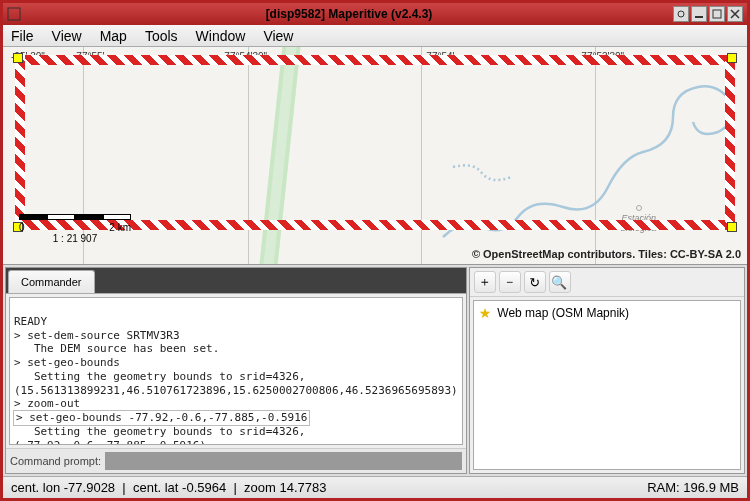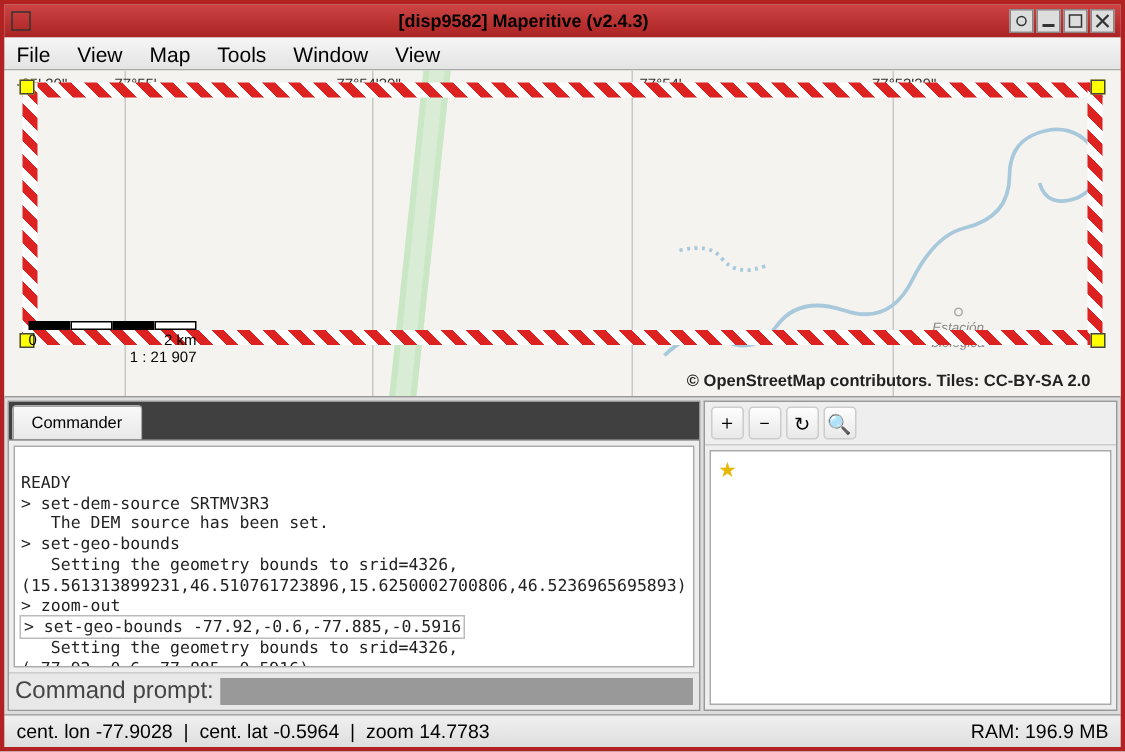--- a/index.html
+++ b/index.html
@@ -22,33 +22,33 @@
 .river { position: absolute; }
 .river path { stroke: #a8c8db; stroke-width: 2.5; fill: none; stroke-linejoin: round; }
 .poi { position: absolute; font-size: 9px; color: #888; font-style: italic; margin-left: 28px; }
 .poi .dot { width: 6px; height: 6px; border: 1px solid #aaa; border-radius: 50%; margin: 0 auto 2px; }
 .hatch-rect { position: absolute; }
 .hatch-rect .edge { position: absolute; background: repeating-linear-gradient(45deg, #d22 0 6px, #fff 6px 12px); }
 .sel-handle { position: absolute; width: 10px; height: 10px; background: #ff0; border: 1px solid #444; }
 .scale-bar { position: absolute; left: 16px; bottom: 20px; }
 .scale-seg { display: flex; }
 .scale-seg span { height: 6px; display: block; }
-.attr { position: absolute; right: 20px; bottom: 4px; font-size: 11px; font-weight: bold; color: #222; }
+.attr { position: absolute; right: 6px; bottom: 4px; font-size: 11px; font-weight: bold; color: #222; }
 .split { flex: 1; display: flex; min-height: 0; }
 .panel { display: flex; flex-direction: column; border: 1px solid #999; background: #eee; }
 .pl { flex: 1.05; margin: 2px 1px 2px 2px; min-height: 0; }
 .pr { flex: 0.72; margin: 2px 2px 2px 1px; }
 .tabbar { display: flex; background: #404040; border-bottom: 1px solid #aaa; }
 .tab { padding: 5px 12px; border: 1px solid #aaa; border-bottom: none; background: linear-gradient(#f8f8f8, #e8e8e8); font-size: 11px; margin: 2px 0 0 2px; border-radius: 3px 3px 0 0; }
 .toolbar { padding: 3px 4px; border-bottom: 1px solid #ccc; display: flex; gap: 3px; }
 .tbtn { width: 22px; height: 22px; border: 1px solid #ccc; border-radius: 3px; background: linear-gradient(#fefefe, #e8e8e8); display: flex; align-items: center; justify-content: center; font-size: 13px; cursor: default; }
 .console { flex: 1; background: #fff; border: 1px solid #aaa; margin: 3px; padding: 3px 4px; font-family: "DejaVu Sans Mono", monospace; font-size: 11px; line-height: 1.25; overflow: hidden; white-space: pre-wrap; color: #222; min-height: 0; }
 .hist-cmd.hi { background: #fff; outline: 1px solid #bbb; display: inline-block; padding: 0 2px; text-align: right; }
 .cmd-row { display: flex; align-items: center; padding: 3px 4px; background: #e8e8e8; border-top: 1px solid #ccc; }
-.cmd-label { font-size: 16px; color: #444; margin-right: 4px; }
+.cmd-label { font-size: 11px; color: #444; margin-right: 4px; }
 .cmd-input { flex: 1; height: 18px; border: 1px solid #999; background: #999; }
 .src-list { flex: 1; background: #fff; border: 1px solid #aaa; margin: 3px; padding: 3px; }
 .src-item { display: flex; align-items: center; gap: 6px; padding: 1px 2px; }
 .star { color: #e6b800; font-size: 14px; }
 .statusbar { background: linear-gradient(#f0f0f0, #dedede); border-top: 1px solid #aaa; height: 22px; display: flex; align-items: center; padding: 0 8px; font-size: 13px; }
 .st-left { flex: 1; }
 </style>
 </head>
 <body>
 
@@ -135,21 +135,21 @@
           <div class="scale-seg">
             <span style="width:28px;background:#000"></span>
               <span style="width:28px;background:#fff;border:1px solid #000"></span>
             <span style="width:28px;background:#000"></span>
               <span style="width:28px;background:#fff;border:1px solid #000"></span>
           </div>
           <div style="display:flex;justify-content:space-between;font-size:10px;margin-top:2px">
             <span>0</span>
               <span>2 km</span>
           </div>
-          <div style="text-align:right;font-size:10px">1 : 21 907</div>
+          <div style="text-align:center;font-size:10px">1 : 21 907</div>
         </div>
 
         <div class="attr">© OpenStreetMap contributors. Tiles: CC-BY-SA 2.0</div>
       </div>
     </div>
 
     <div class="split">
       <div class="panel pl">
         <div class="tabbar">
             <div class="tab">Commander</div>
@@ -175,20 +175,21 @@
       <div class="panel pr">
         <div class="toolbar">
           <div class="tbtn">＋</div>
           <div class="tbtn">－</div>
           <div class="tbtn">↻</div>
           <div class="tbtn">🔍</div>
         </div>
         <div class="src-list">
           <div class="src-item">
             <span class="star">★</span>
+            <span>Web map (OSM Mapnik)</span>
           </div>
         </div>
       </div>
     </div>
   </div>
 
   <div class="statusbar">
     <div class="st-left">
       <span>cent. lon</span>
       <span>-77.9028</span>

